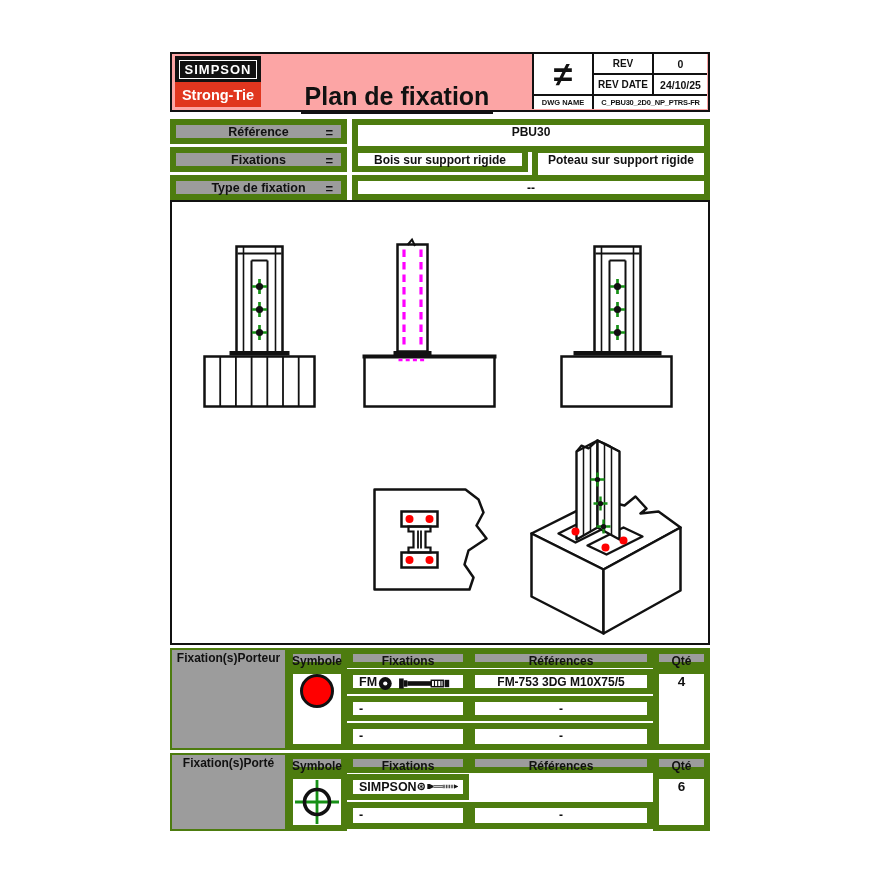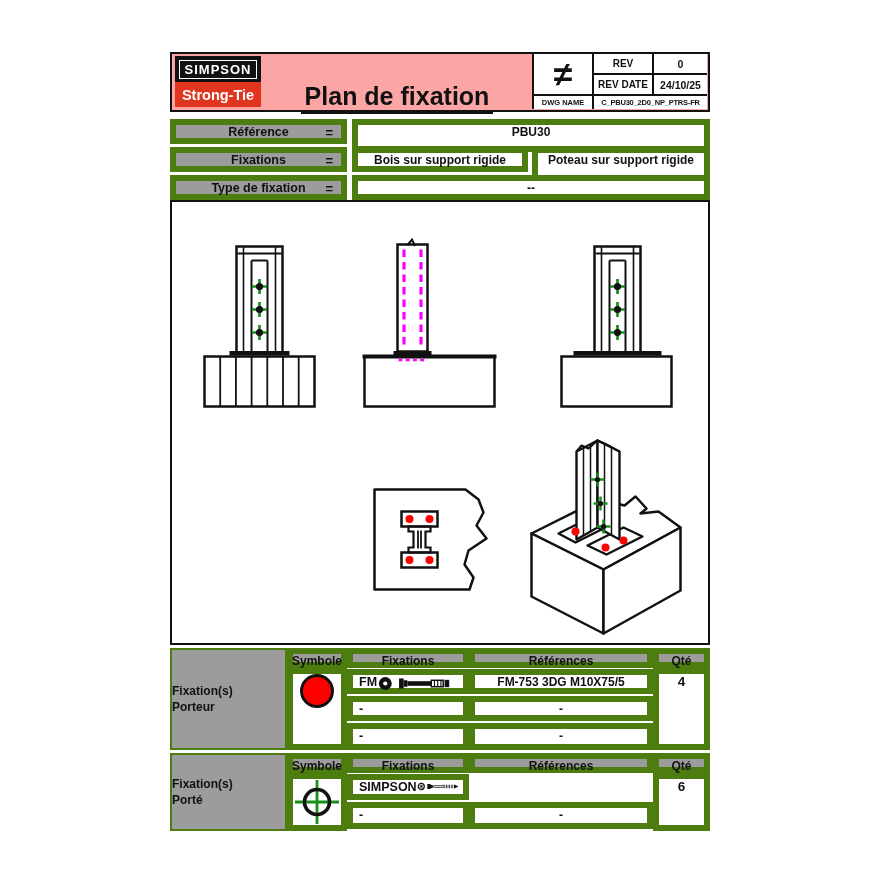--- a/index.html
+++ b/index.html
@@ -27,21 +27,21 @@
   .rev-val{font-size:10.5px}
   #dwg-lab{grid-row:3;grid-column:1;font-size:7.5px}
   #dwg-val{grid-row:3;grid-column:2/4;font-size:7.5px;letter-spacing:-0.2px}
   
   .ref-label{justify-content:center;font-size:12.5px}
   .ref-label .eq{position:absolute;right:8px;font-size:13px}
   .ref-val{font-size:12px}
   
   #drawing-area{left:0;top:148px;width:540px;height:445px;border:2.5px solid #111;background:#fff}
   
-  .fx-label{font-size:12px;flex-direction:column;line-height:1.35;border-width:2.5px}
+  .fx-label{font-size:12px;flex-direction:row;line-height:1.35;border-width:2.5px}
   .fx-head{font-size:12px}
   .fx-name{justify-content:space-between;padding:0 5px 0 6px;font-size:12.5px}
   .fx-ref{font-size:12px}
   .fx-qty{font-size:13.5px}
   .red-dot{width:34px;height:34px;border-radius:50%;background:#FF0000;border:3.5px solid #111;box-sizing:border-box}
 </style>
 </head>
 <body>
 
 <div class="sheet">

